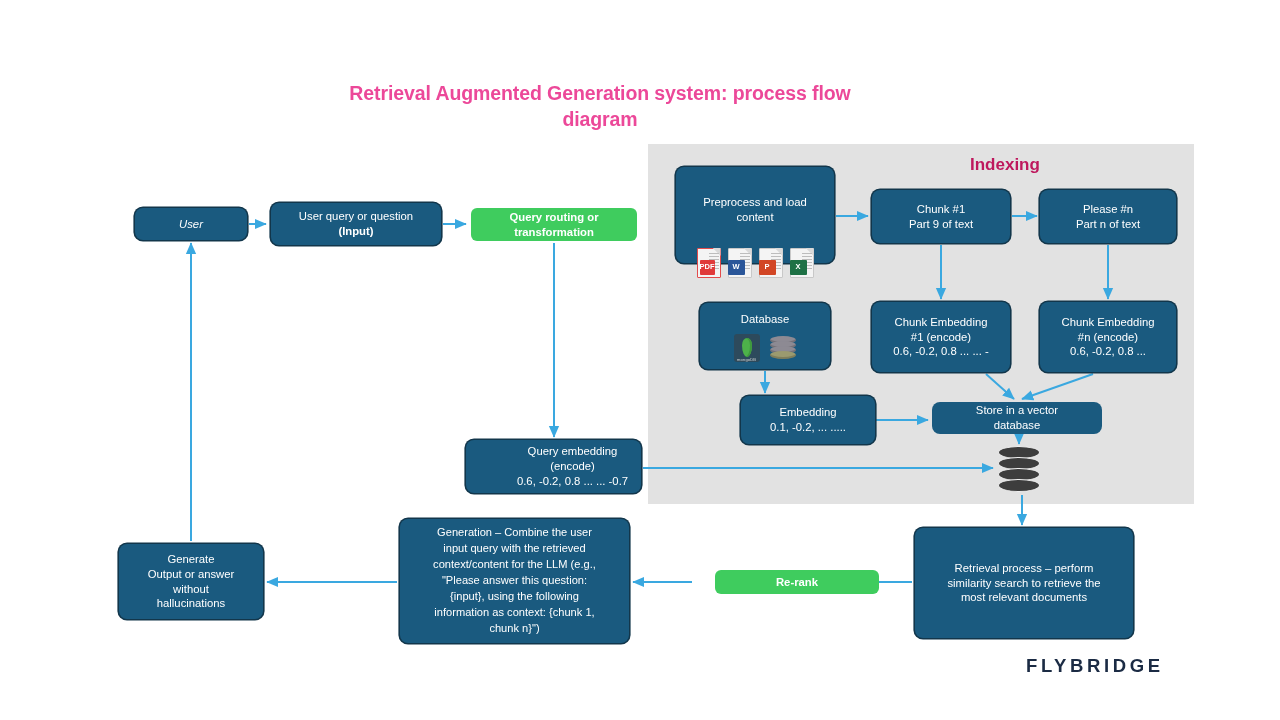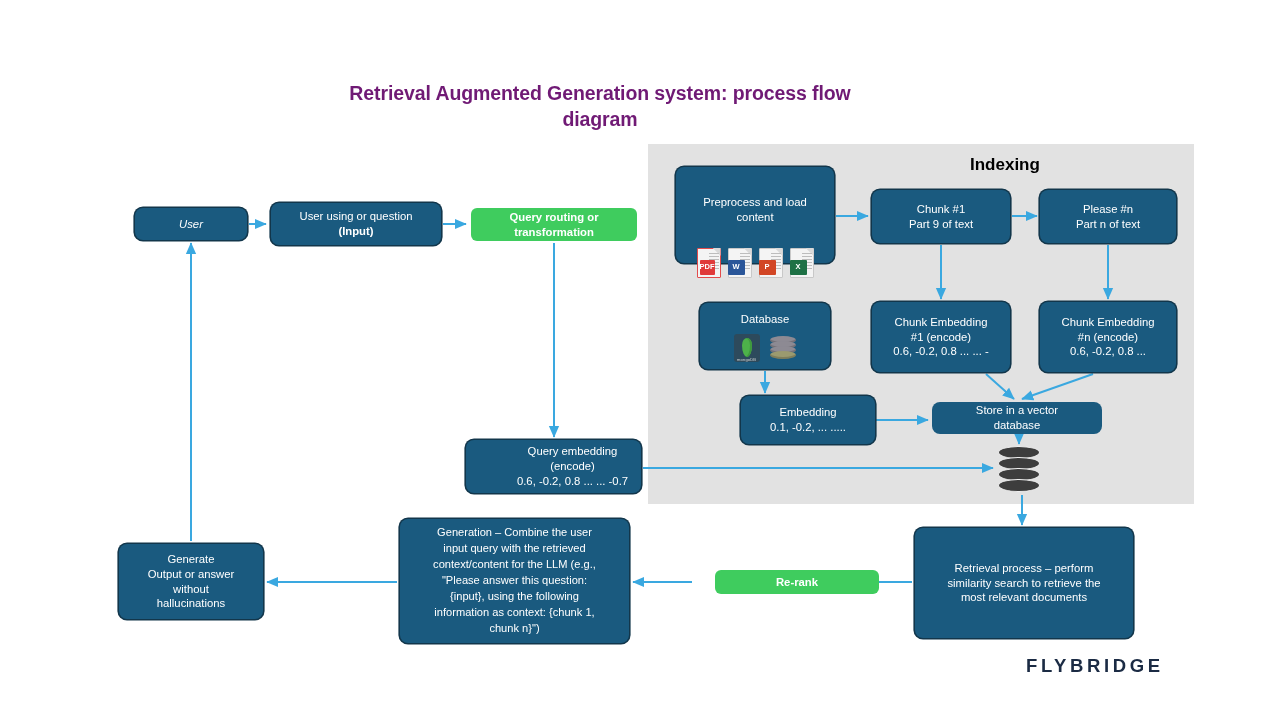--- a/index.html
+++ b/index.html
@@ -10,37 +10,37 @@
     overflow: hidden;
   }
   #stage { position: relative; width: 1280px; height: 720px; }
 
   
   .title {
     position: absolute;
     left: 340px; top: 80px; width: 520px;
     text-align: center;
     font-size: 19.5px; font-weight: bold;
-    color: #701a75;
+    color: #ec4899;
     line-height: 1.35;
     letter-spacing: -0.1px;
   }
 
   
   .index-panel {
     position: absolute;
     left: 648px; top: 144px;
     width: 546px; height: 360px;
     background: #e2e2e2;
   }
   .index-label {
     position: absolute;
     left: 970px; top: 155px;
     font-size: 17px; font-weight: bold;
-    color: #000000;
+    color: #be185d;
   }
 
   
   .node {
     position: absolute;
     border-radius: 8px;
     display: flex;
     flex-direction: column;
     align-items: center;
     justify-content: center;
@@ -240,21 +240,21 @@
 
       <line x1="191" y1="541" x2="191" y2="243"></line>
     </g>
   </svg>
 
   <div class="node blue" id="n-user">
     <span>User</span>
   </div>
 
   <div class="node blue" id="n-query">
-    <span>User using or question</span>
+    <span>User query or question</span>
     <span style="font-weight:bold">(Input)</span>
   </div>
 
   <div class="node green" id="n-routing">
     <span>Query routing or</span>
     <span>transformation</span>
   </div>
 
   <div class="node blue" id="n-preprocess">
     <span>Preprocess and load</span>

